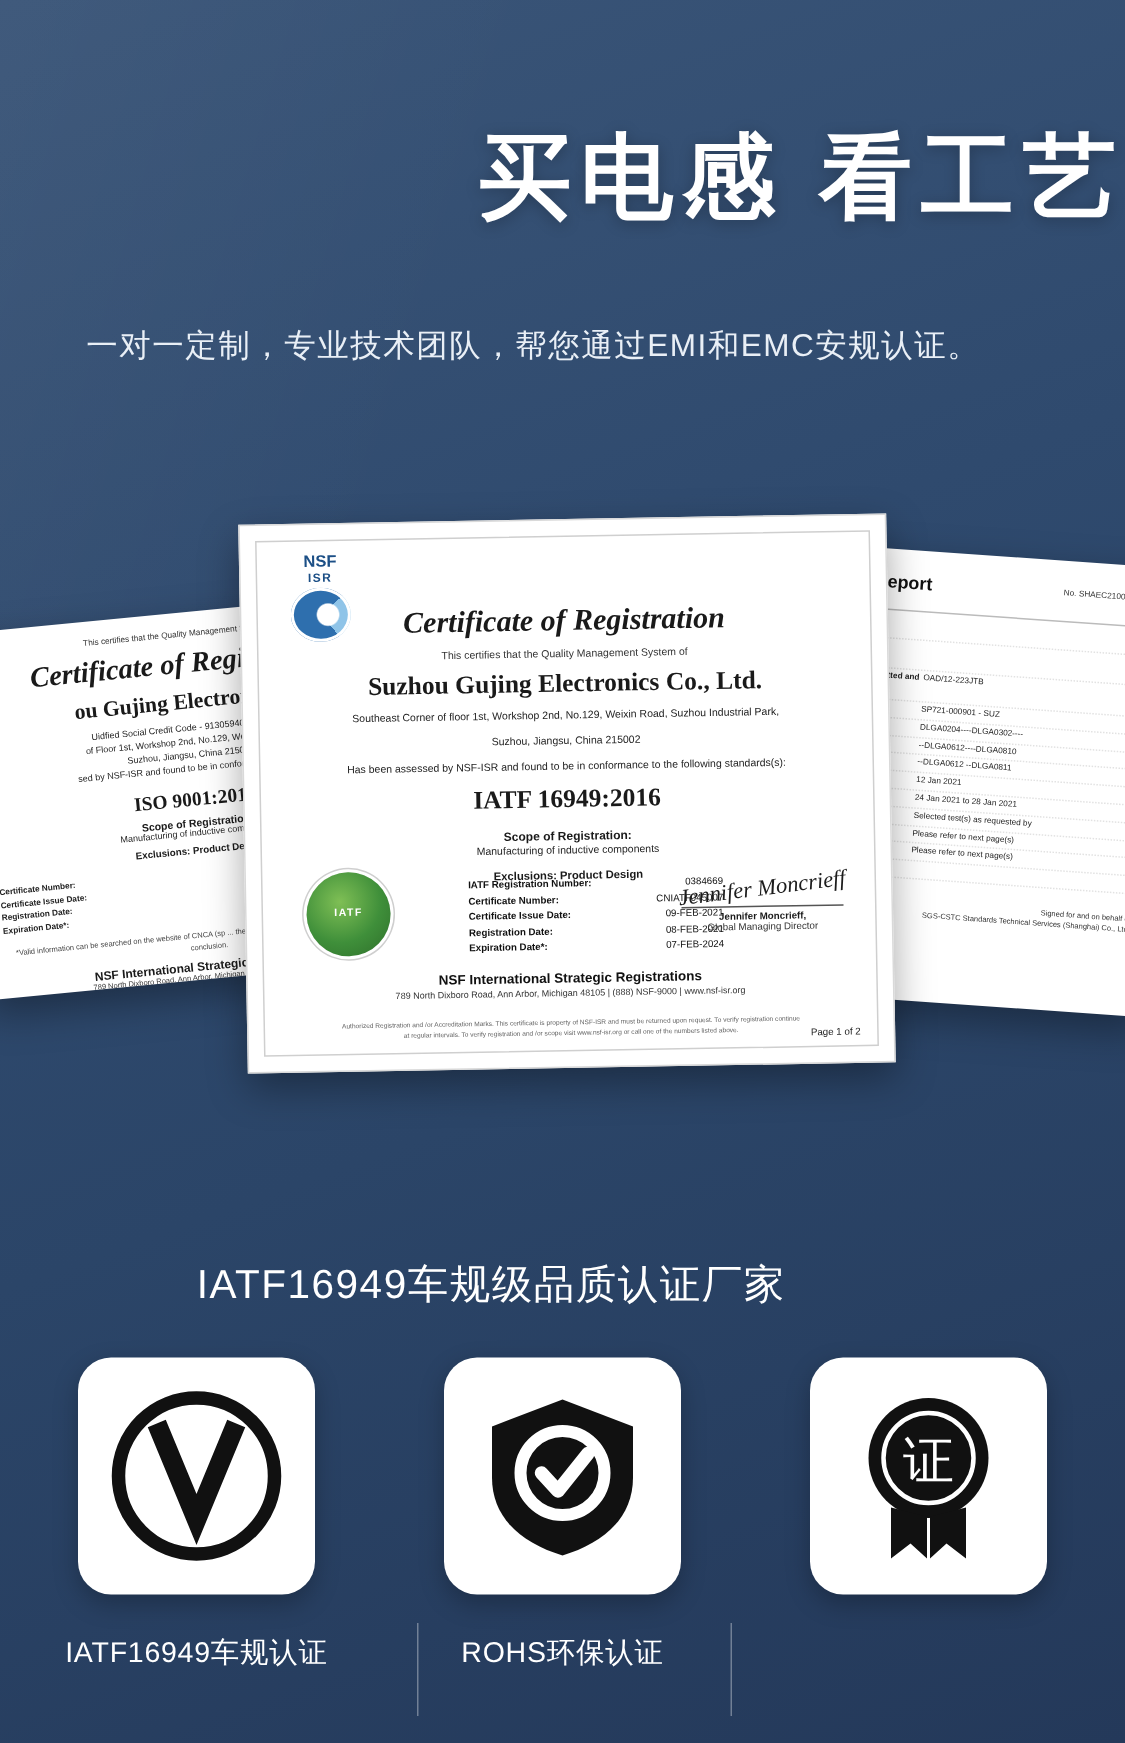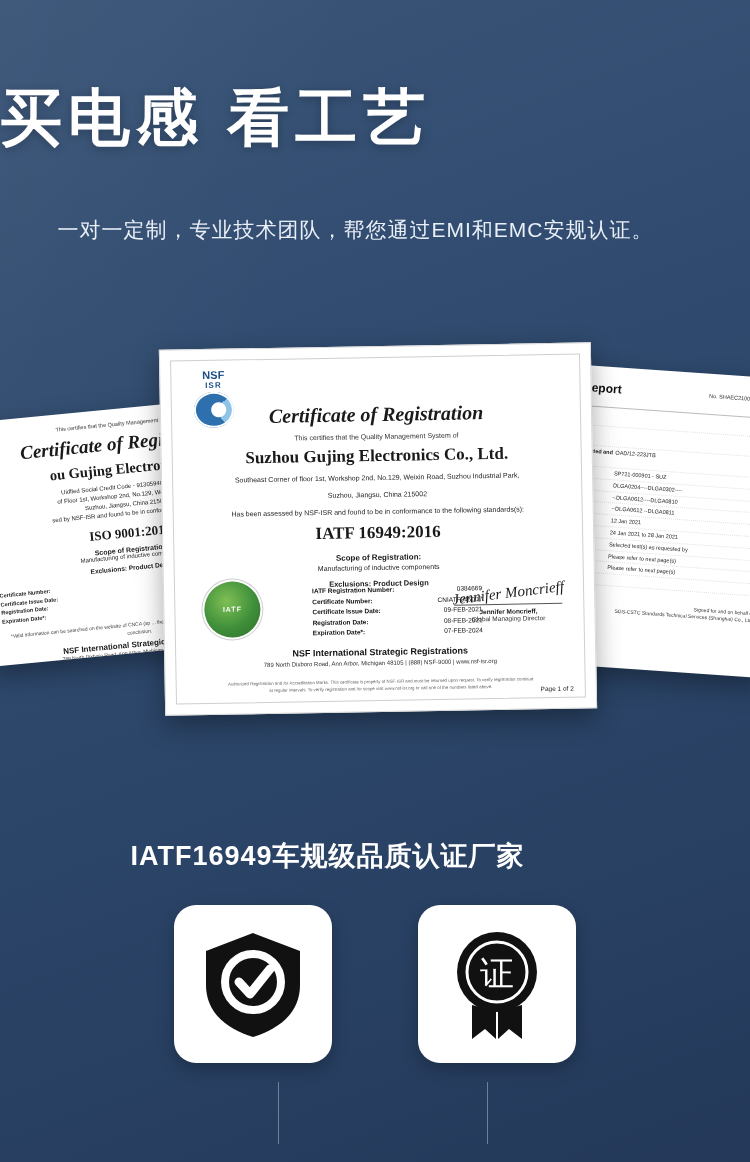--- a/index.html
+++ b/index.html
@@ -30,21 +30,21 @@
     transform: rotate(-8deg);
     pointer-events: none;
   }
 
   
   .headline {
     position: absolute;
     top: 76px;
     left: 0;
     width: 750px;
-    text-align: left;
+    text-align: right;
     color: #ffffff;
     font-size: 62px;
     font-weight: bold;
     letter-spacing: 6px;
     text-shadow: 0 2px 10px rgba(0,0,0,0.25);
   }
   .subline {
     position: absolute;
     top: 216px;
     left: 0;
@@ -399,21 +399,21 @@
 
   
   .band-title {
     position: absolute;
     top: 838px;
     left: 0;
     width: 655px;
     text-align: center;
     color: #ffffff;
     font-size: 27px;
-    font-weight: bold;
+    font-weight: normal;
     letter-spacing: 1px;
   }
   .badges {
     position: absolute;
     top: 905px;
     left: 0;
     width: 750px;
     display: flex;
     justify-content: center;
     gap: 54px;
@@ -617,29 +617,39 @@
       <div class="cm-disclaimer">Authorized Registration and /or Accreditation Marks. This certificate is property of NSF-ISR and must be returned upon request. To verify registration continue at regular intervals. To verify registration and /or scope visit www.nsf-isr.org or call one of the numbers listed above.</div>
       <div class="cm-page">Page 1 of 2</div>
     </div>
 
   </div>
 
   <div class="band-title">IATF16949车规级品质认证厂家</div>
 
   <div class="badges">
 
+    <div class="badge-col">
+      <div class="badge-box">
+        <svg width="118" height="118" viewBox="0 0 118 118">
+          <circle cx="59" cy="59" r="52" fill="none" stroke="#111111" stroke-width="9"></circle>
+          <path d="M35 30 L59 88 L83 30" fill="none" stroke="#111111" stroke-width="13" stroke-linecap="square"></path>
+        </svg>
+      </div>
+      <div class="badge-label">IATF16949车规认证</div>
+    </div>
 
     <div class="badge-col">
       <div class="badge-box">
         <svg width="118" height="118" viewBox="0 0 118 118">
           <path d="M59 8 L106 26 V60 C106 88 85 104 59 112 C33 104 12 88 12 60 V26 Z" fill="#111111"></path>
           <circle cx="59" cy="57" r="28" fill="none" stroke="#ffffff" stroke-width="8"></circle>
           <path d="M45 57 L56 69 L76 44" fill="none" stroke="#ffffff" stroke-width="9" stroke-linecap="round" stroke-linejoin="round"></path>
         </svg>
       </div>
+      <div class="badge-label">ROHS环保认证</div>
     </div>
 
     <div class="badge-col">
       <div class="badge-box">
         <svg width="118" height="118" viewBox="0 0 118 118">
           <circle cx="59" cy="47" r="40" fill="#111111"></circle>
           <circle cx="59" cy="47" r="30" fill="none" stroke="#ffffff" stroke-width="3"></circle>
           <text x="59" y="60" font-family="'Liberation Sans', sans-serif" font-size="34" fill="#ffffff" text-anchor="middle">证</text>
           <path d="M34 80 L34 114 L47 104 L58 114 L58 86 Z" fill="#111111"></path>
           <path d="M84 80 L84 114 L71 104 L60 114 L60 86 Z" fill="#111111"></path>

